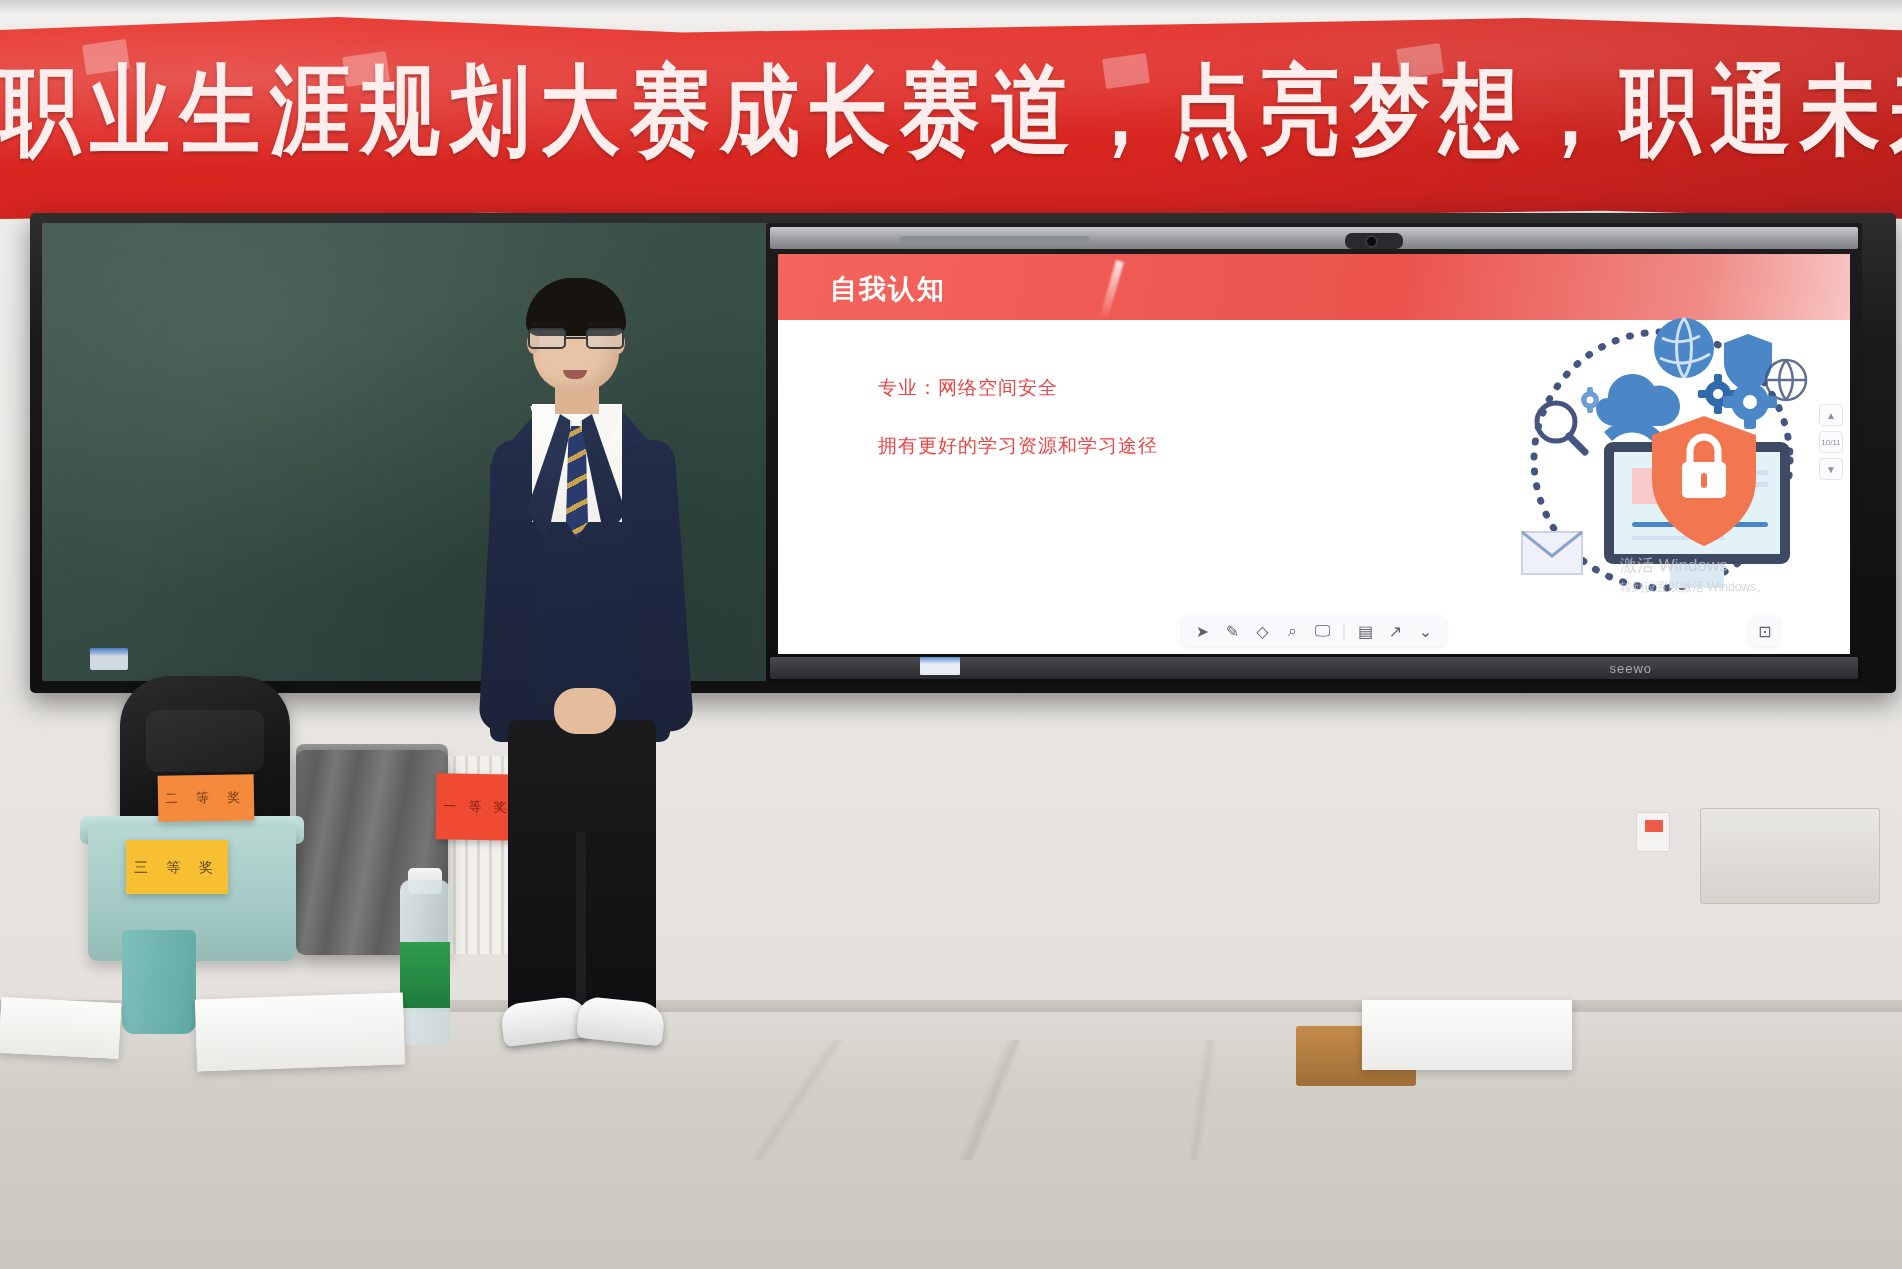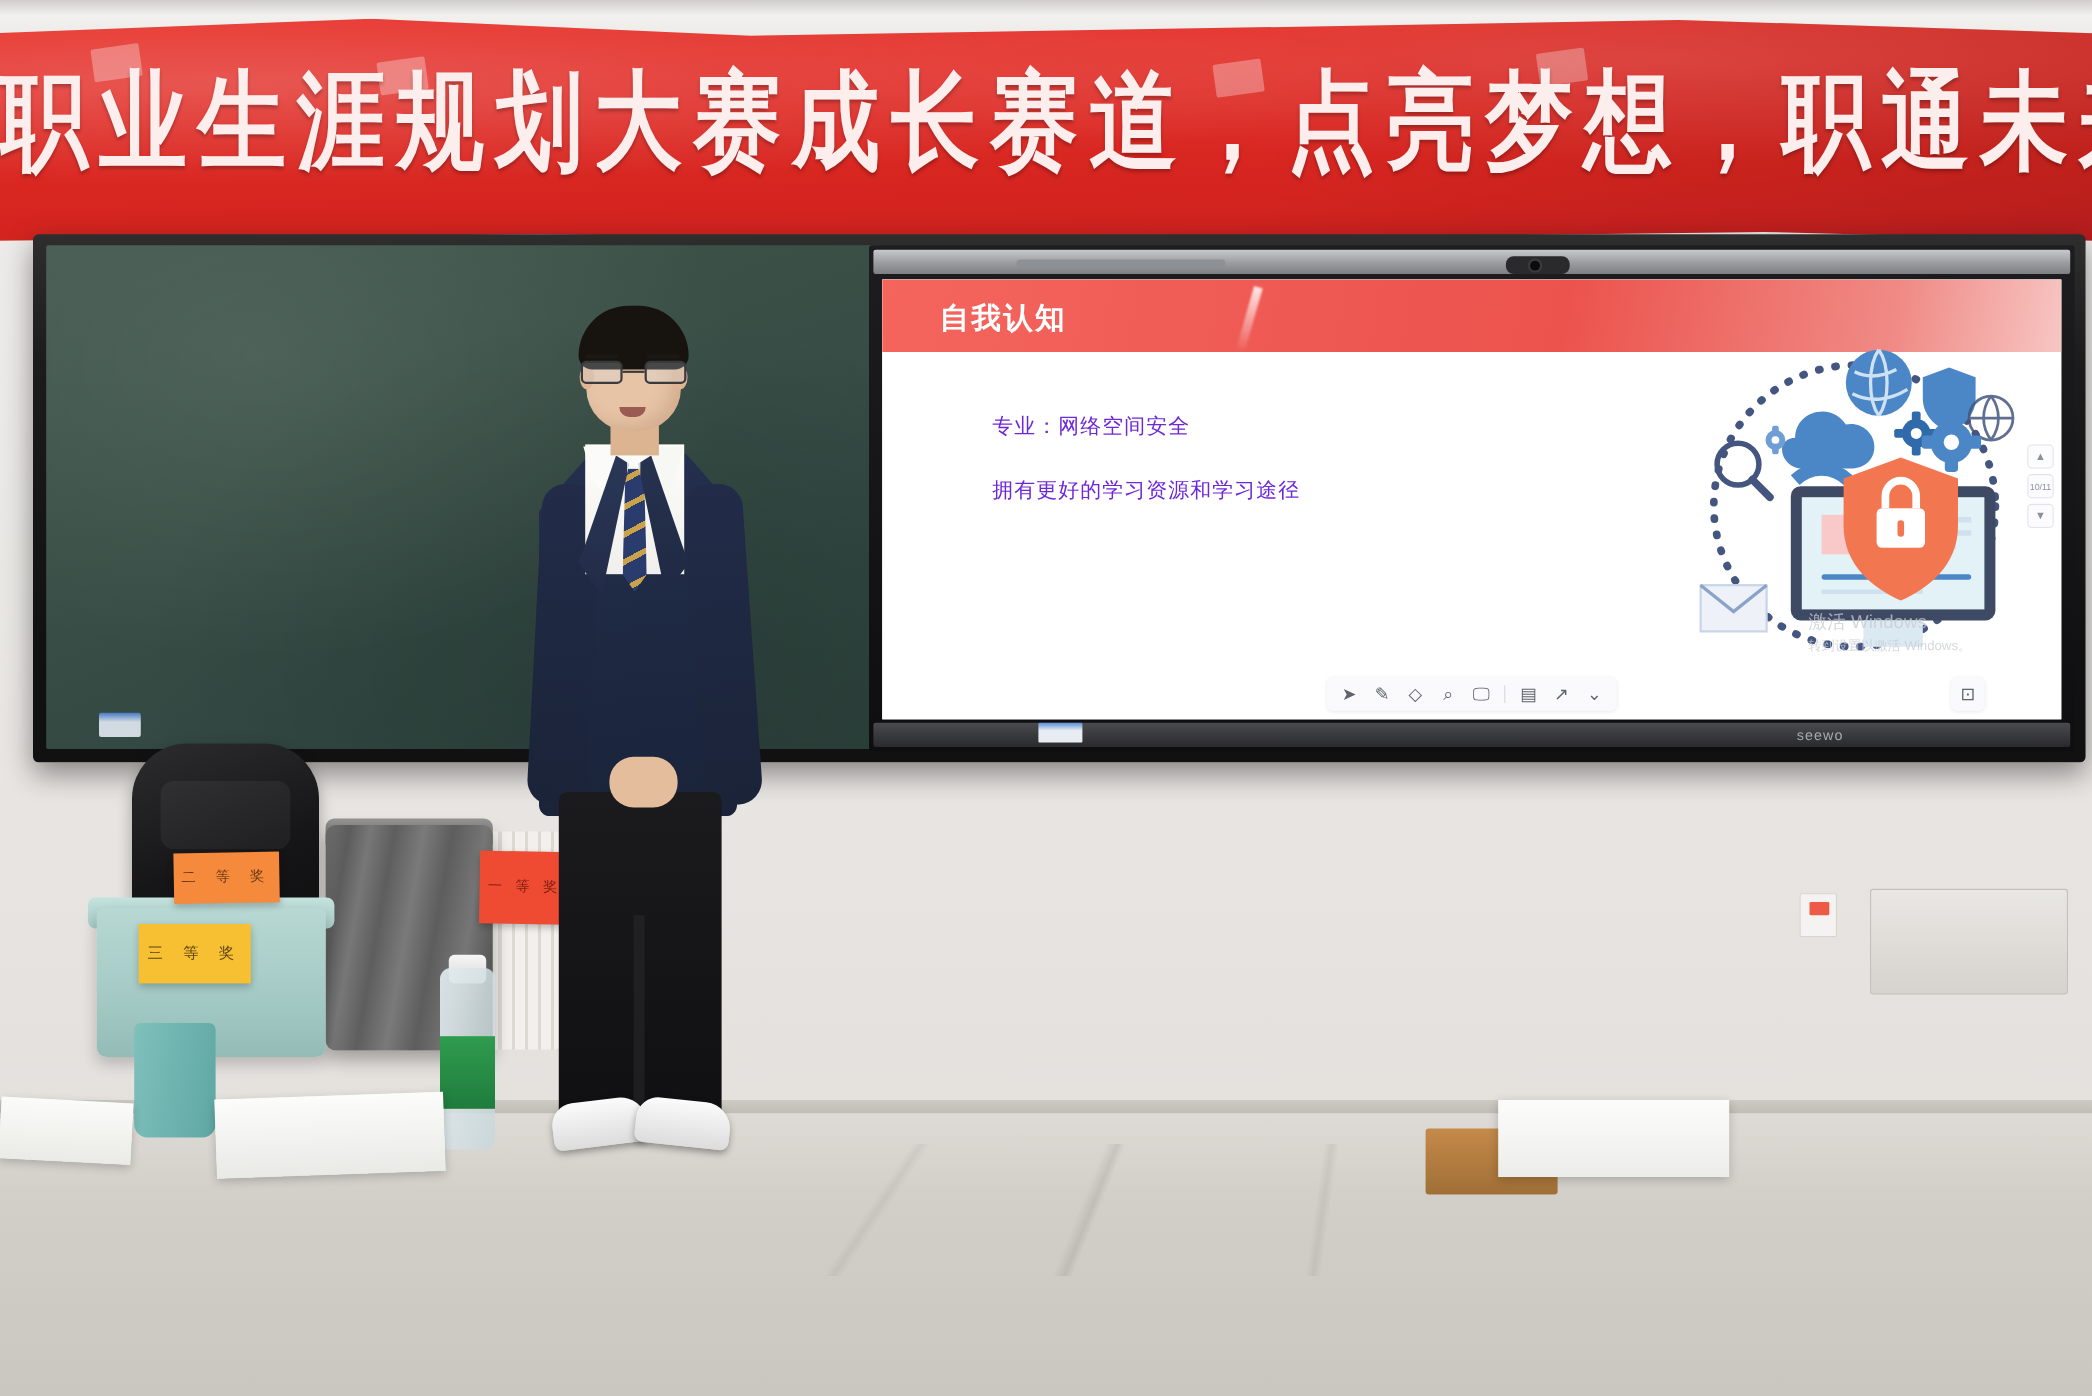--- a/index.html
+++ b/index.html
@@ -75,21 +75,21 @@
                 radial-gradient(ellipse at 70% 85%, rgba(0,0,0,.16), rgba(0,0,0,0) 60%);
   }
   .chalk-sticker{
     position:absolute; left:48px; top:425px; width:38px; height:22px;
     background:linear-gradient(180deg,#4a7fd0,#dfe6ef 38%);
     border-radius:2px; opacity:.92;
   }
 
   
   .ifp {
-    position: absolute; left: 790px; top: 223px; width: 1096px; height: 460px;
+    position: absolute; left: 766px; top: 223px; width: 1096px; height: 460px;
     background: linear-gradient(180deg,#1d1d1f,#0e0e10);
     border-radius: 3px;
   }
   .ifp-topbar{
     position:absolute; left:4px; top:4px; width:1088px; height:22px;
     background:linear-gradient(180deg,#c7c9cc,#9a9ca0 55%,#7e8084);
     border-radius:2px;
   }
   .ifp-mic{
     position:absolute; left:130px; top:9px; width:190px; height:7px;
@@ -134,21 +134,21 @@
     background:linear-gradient(180deg,rgba(255,255,255,.85),rgba(255,255,255,.05));
     transform:rotate(16deg); filter:blur(1.2px);
   }
   .slide-title{
     position:absolute; left:52px; top:17px;
     font-family:"DejaVu Sans","Liberation Sans",sans-serif;
     font-weight:700; font-size:27px; color:#fff; letter-spacing:2px;
   }
   .slide-body{ position:absolute; left:0; top:66px; width:100%; height:334px; }
   .slide-line{
-    position:absolute; color:#6d28d9;
+    position:absolute; color:#ef4444;
     font-family:"DejaVu Serif","Liberation Serif",serif;
     font-size:19px; letter-spacing:1px; white-space:nowrap;
   }
   .line-major{ left:100px; top:55px; }
   .line-sub{ left:100px; top:113px; }
   .slide-para{
     position:absolute; left:100px; top:210px; width:400px;
     color:#7a7f8a;
     font-family:"DejaVu Serif","Liberation Serif",serif;
     font-size:17.5px; line-height:1.55; letter-spacing:.5px;

